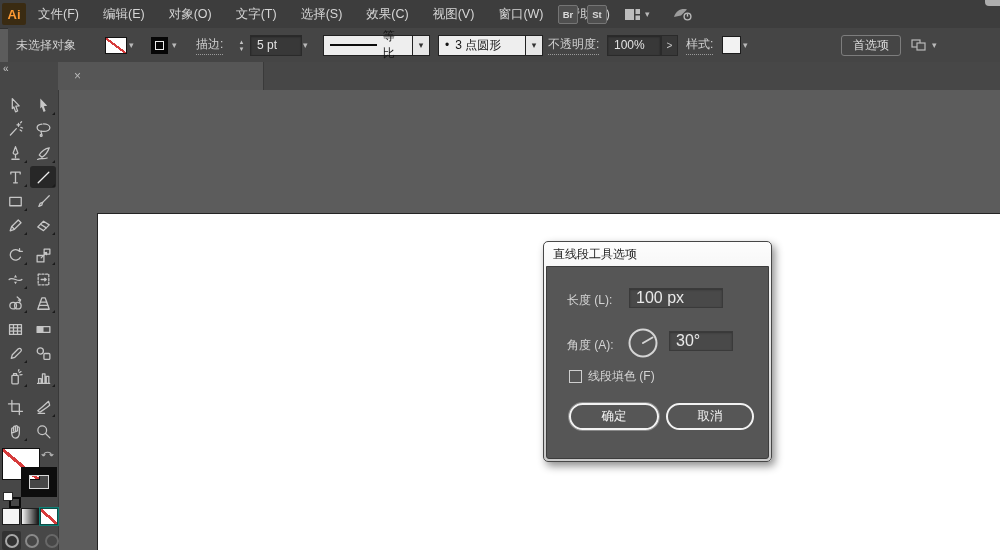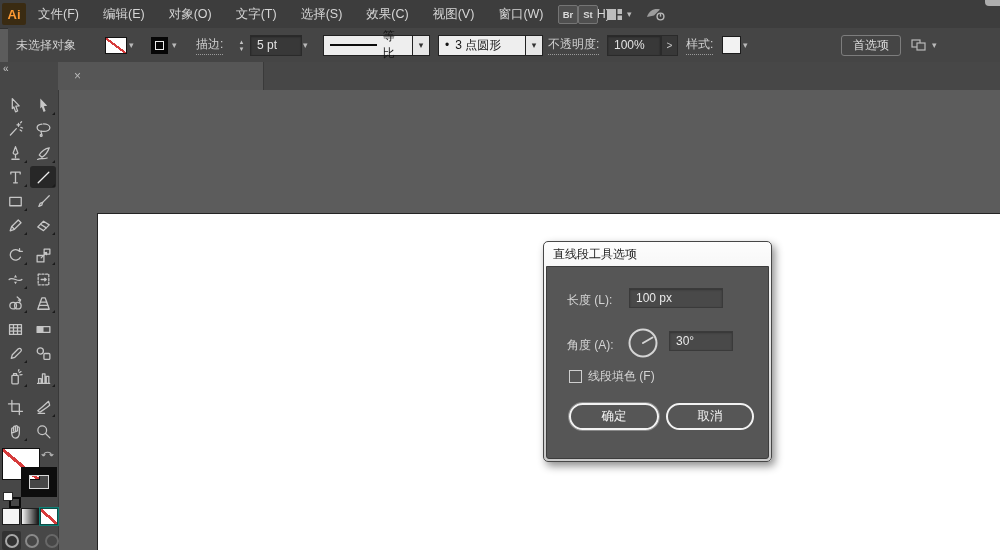--- a/index.html
+++ b/index.html
@@ -7,21 +7,21 @@
   #app{position:relative;width:1000px;height:550px;}
 
   
   .menubar{position:absolute;left:0;top:0;width:1000px;height:28px;background:#3d3d3d;
     border-bottom:1px solid #313131;display:flex;align-items:center;}
   .ai-logo{width:24px;height:22px;margin-left:2px;background:#3a2b12;color:#ff9a33;
     font-weight:bold;font-size:13px;display:flex;align-items:center;justify-content:center;
     border-radius:2px;}
   .menu-items{display:flex;height:100%;align-items:center;}
   .menu-item{padding:0 12px;font-size:12.5px;color:#d6d6d6;line-height:28px;cursor:default;}
-  .menubar-right{position:absolute;left:558px;top:0;height:28px;display:flex;align-items:center;}
+  .menubar-right{position:absolute;left:558px;top:0;height:28px;display:flex;align-items:center;gap:9px;}
   .badge{width:18px;height:17px;background:#4f4f4f;border:1px solid #757575;border-radius:2px;
     color:#dcdcdc;font-size:9.5px;font-weight:bold;display:flex;align-items:center;justify-content:center;}
   .ws-switcher{display:flex;align-items:center;gap:4px;margin-left:8px;}
   .chev{color:#b9b9b9;font-size:9px;line-height:1;}
   .cslive{margin-left:14px;display:flex;align-items:center;}
   .win-corner{position:absolute;right:0;top:0;width:15px;height:6px;background:#aeaeae;
     border-bottom-left-radius:4px;}
 
   
   .controlbar{position:absolute;left:8px;top:28px;width:1000px;height:34px;background:#454545;
@@ -98,21 +98,21 @@
   
   .dialog{position:absolute;left:543px;top:151px;width:229px;height:221px;
     border:1px solid #474747;border-radius:5px;background:linear-gradient(#fdfdfd,#c9c9c9);
     box-shadow:3px 4px 9px rgba(0,0,0,.45);box-sizing:border-box;z-index:10;}
   .dlg-title{height:24px;line-height:24px;padding-left:9px;font-size:12px;color:#1d1d1d;}
   .dlg-body{position:absolute;left:2px;right:2px;top:24px;bottom:2px;background:#565656;
     border:1px solid #3c3c3c;border-bottom-left-radius:3px;border-bottom-right-radius:3px;}
   .dlg-label{position:absolute;font-size:12px;color:#d4d4d4;white-space:nowrap;}
   .dlg-input{position:absolute;background:#494949;border:1px solid #3a3a3a;
     box-shadow:inset 0 1px 2px rgba(0,0,0,.3);height:18px;line-height:18px;
-    font-size:12px;color:#e9e9e9;padding-left:6px;}
+    font-size:16px;color:#e9e9e9;padding-left:6px;}
   .dlg-check{position:absolute;left:22px;top:103px;width:11px;height:11px;
     border:1px solid #cfcfcf;background:transparent;}
   .dlg-btn{position:absolute;height:27px;border:2px solid #f2f2f2;border-radius:15px;
     background:transparent;color:#f5f5f5;font-size:12.5px;font-family:inherit;}
   .dlg-btn.default{box-shadow:0 0 0 1px rgba(255,255,255,.3);}
 </style>
 </head>
 <body>
 
 <div id="app">

